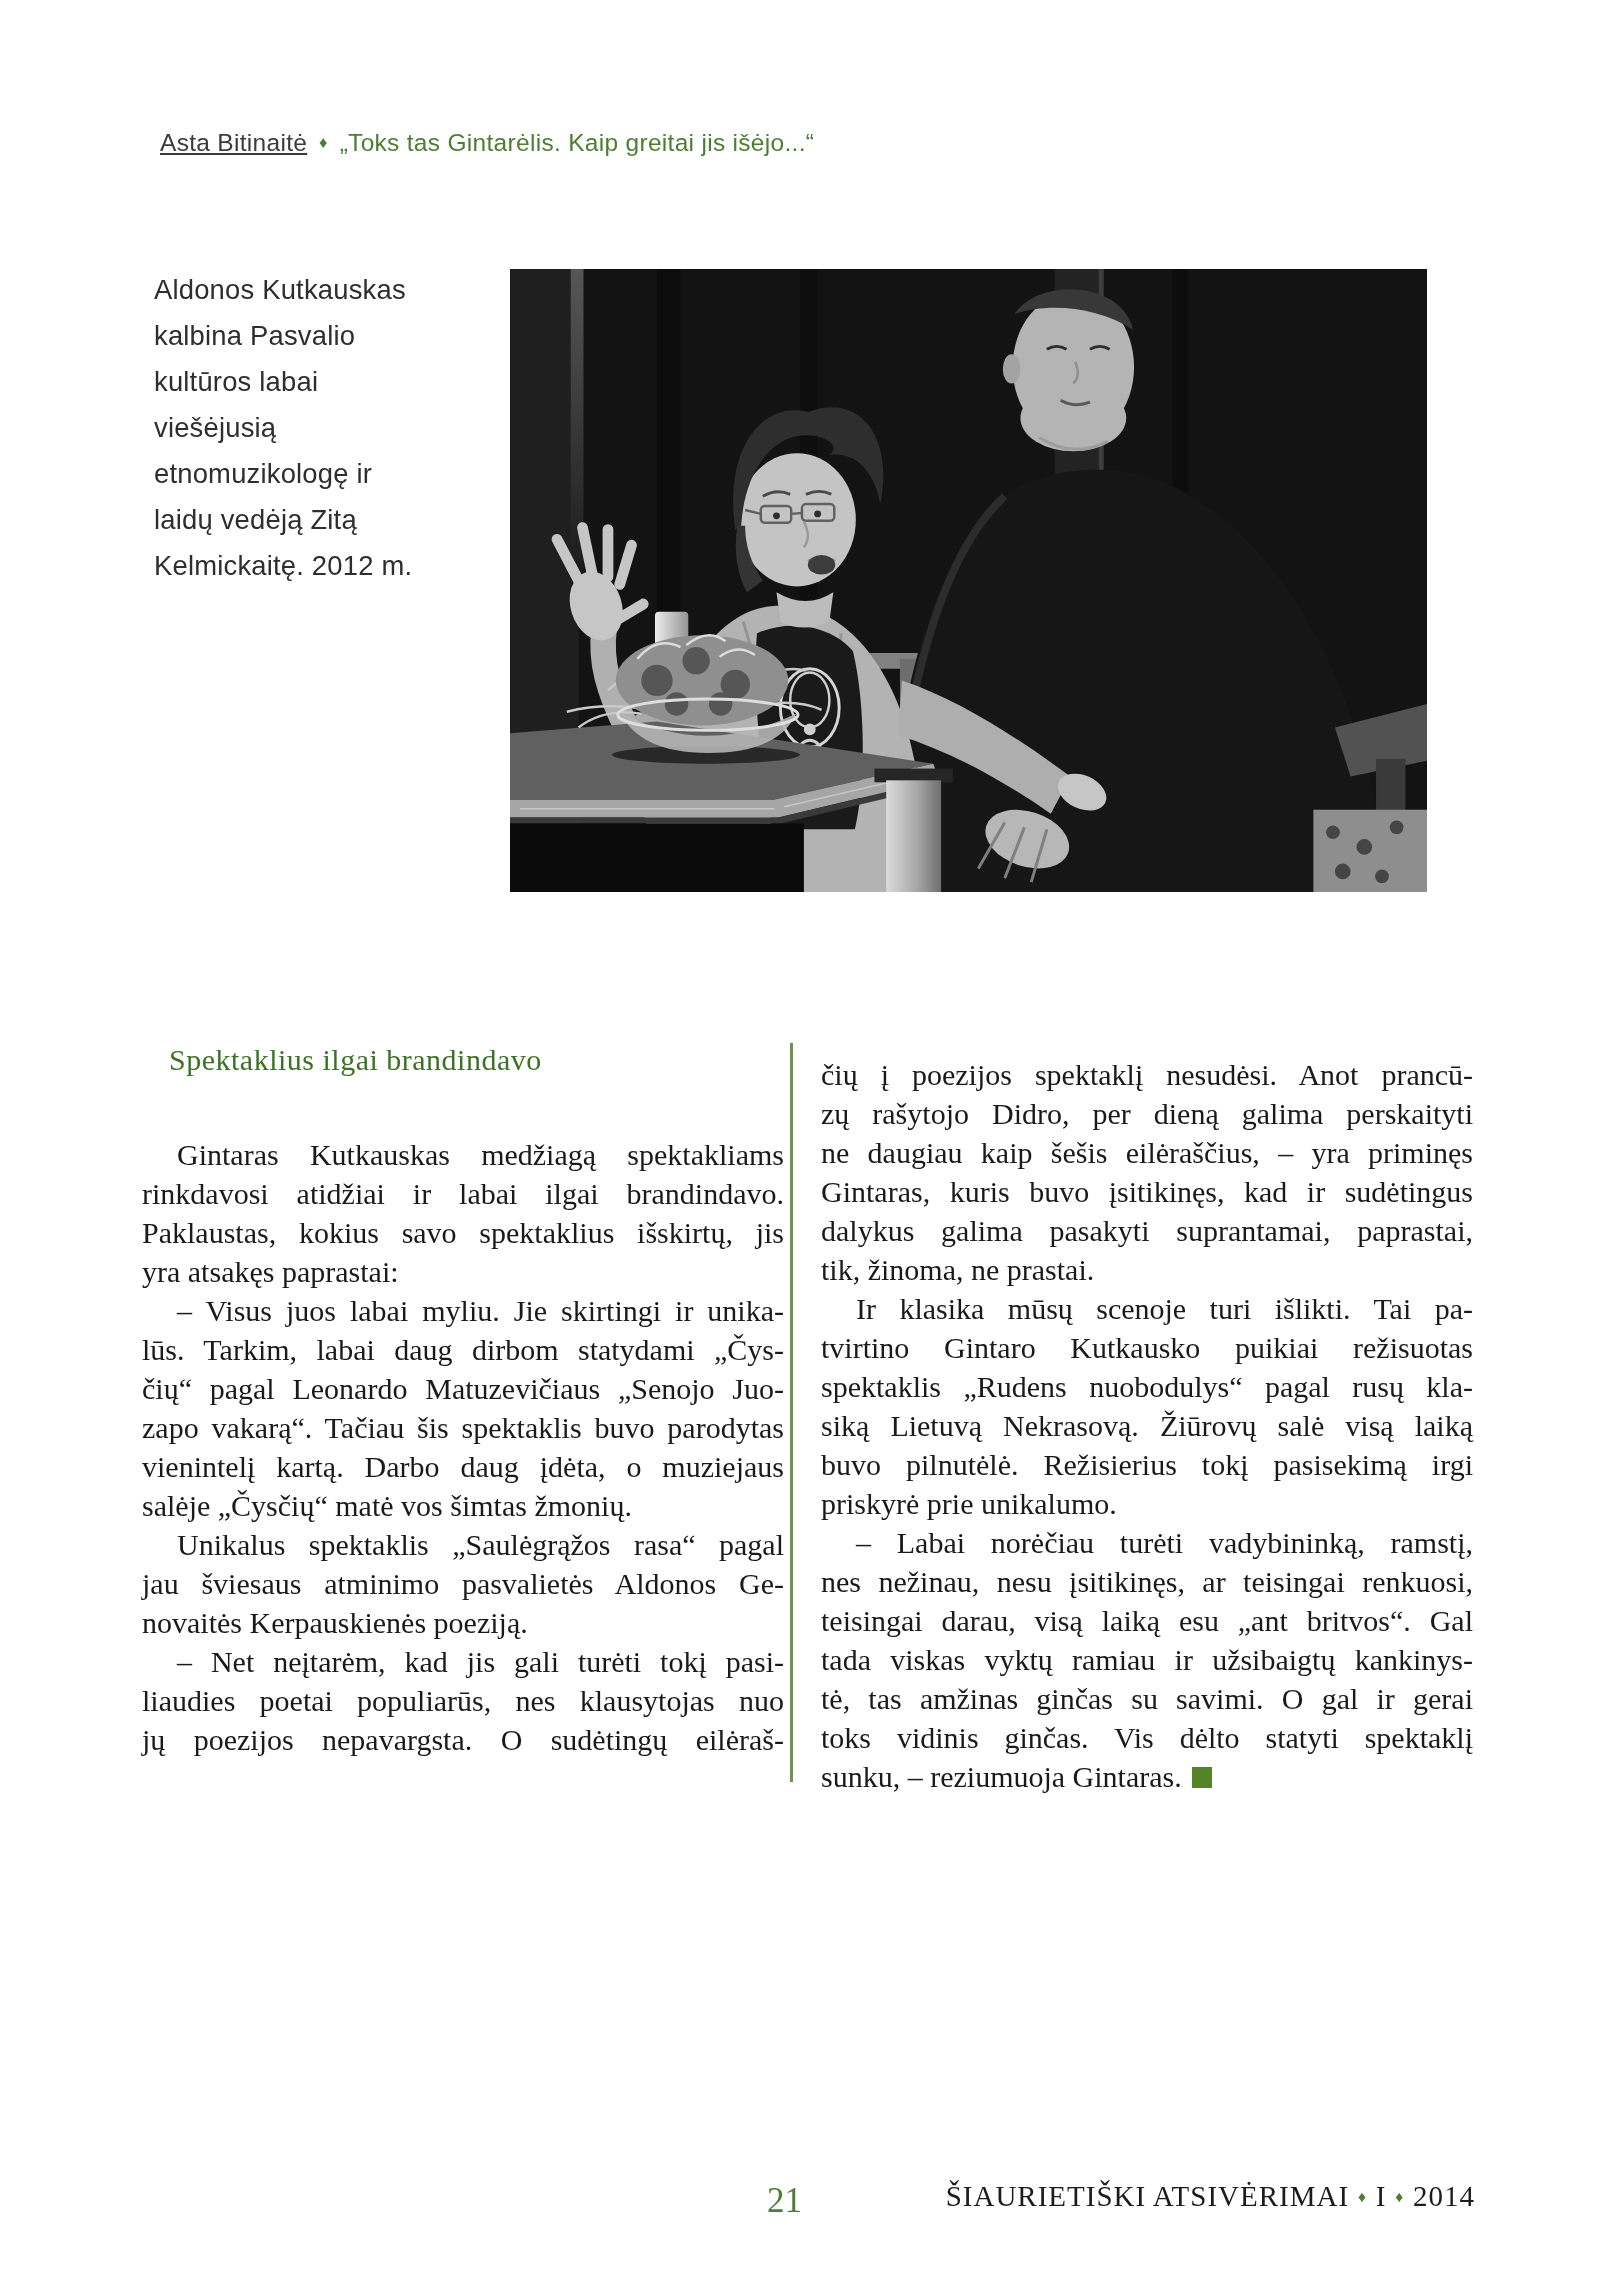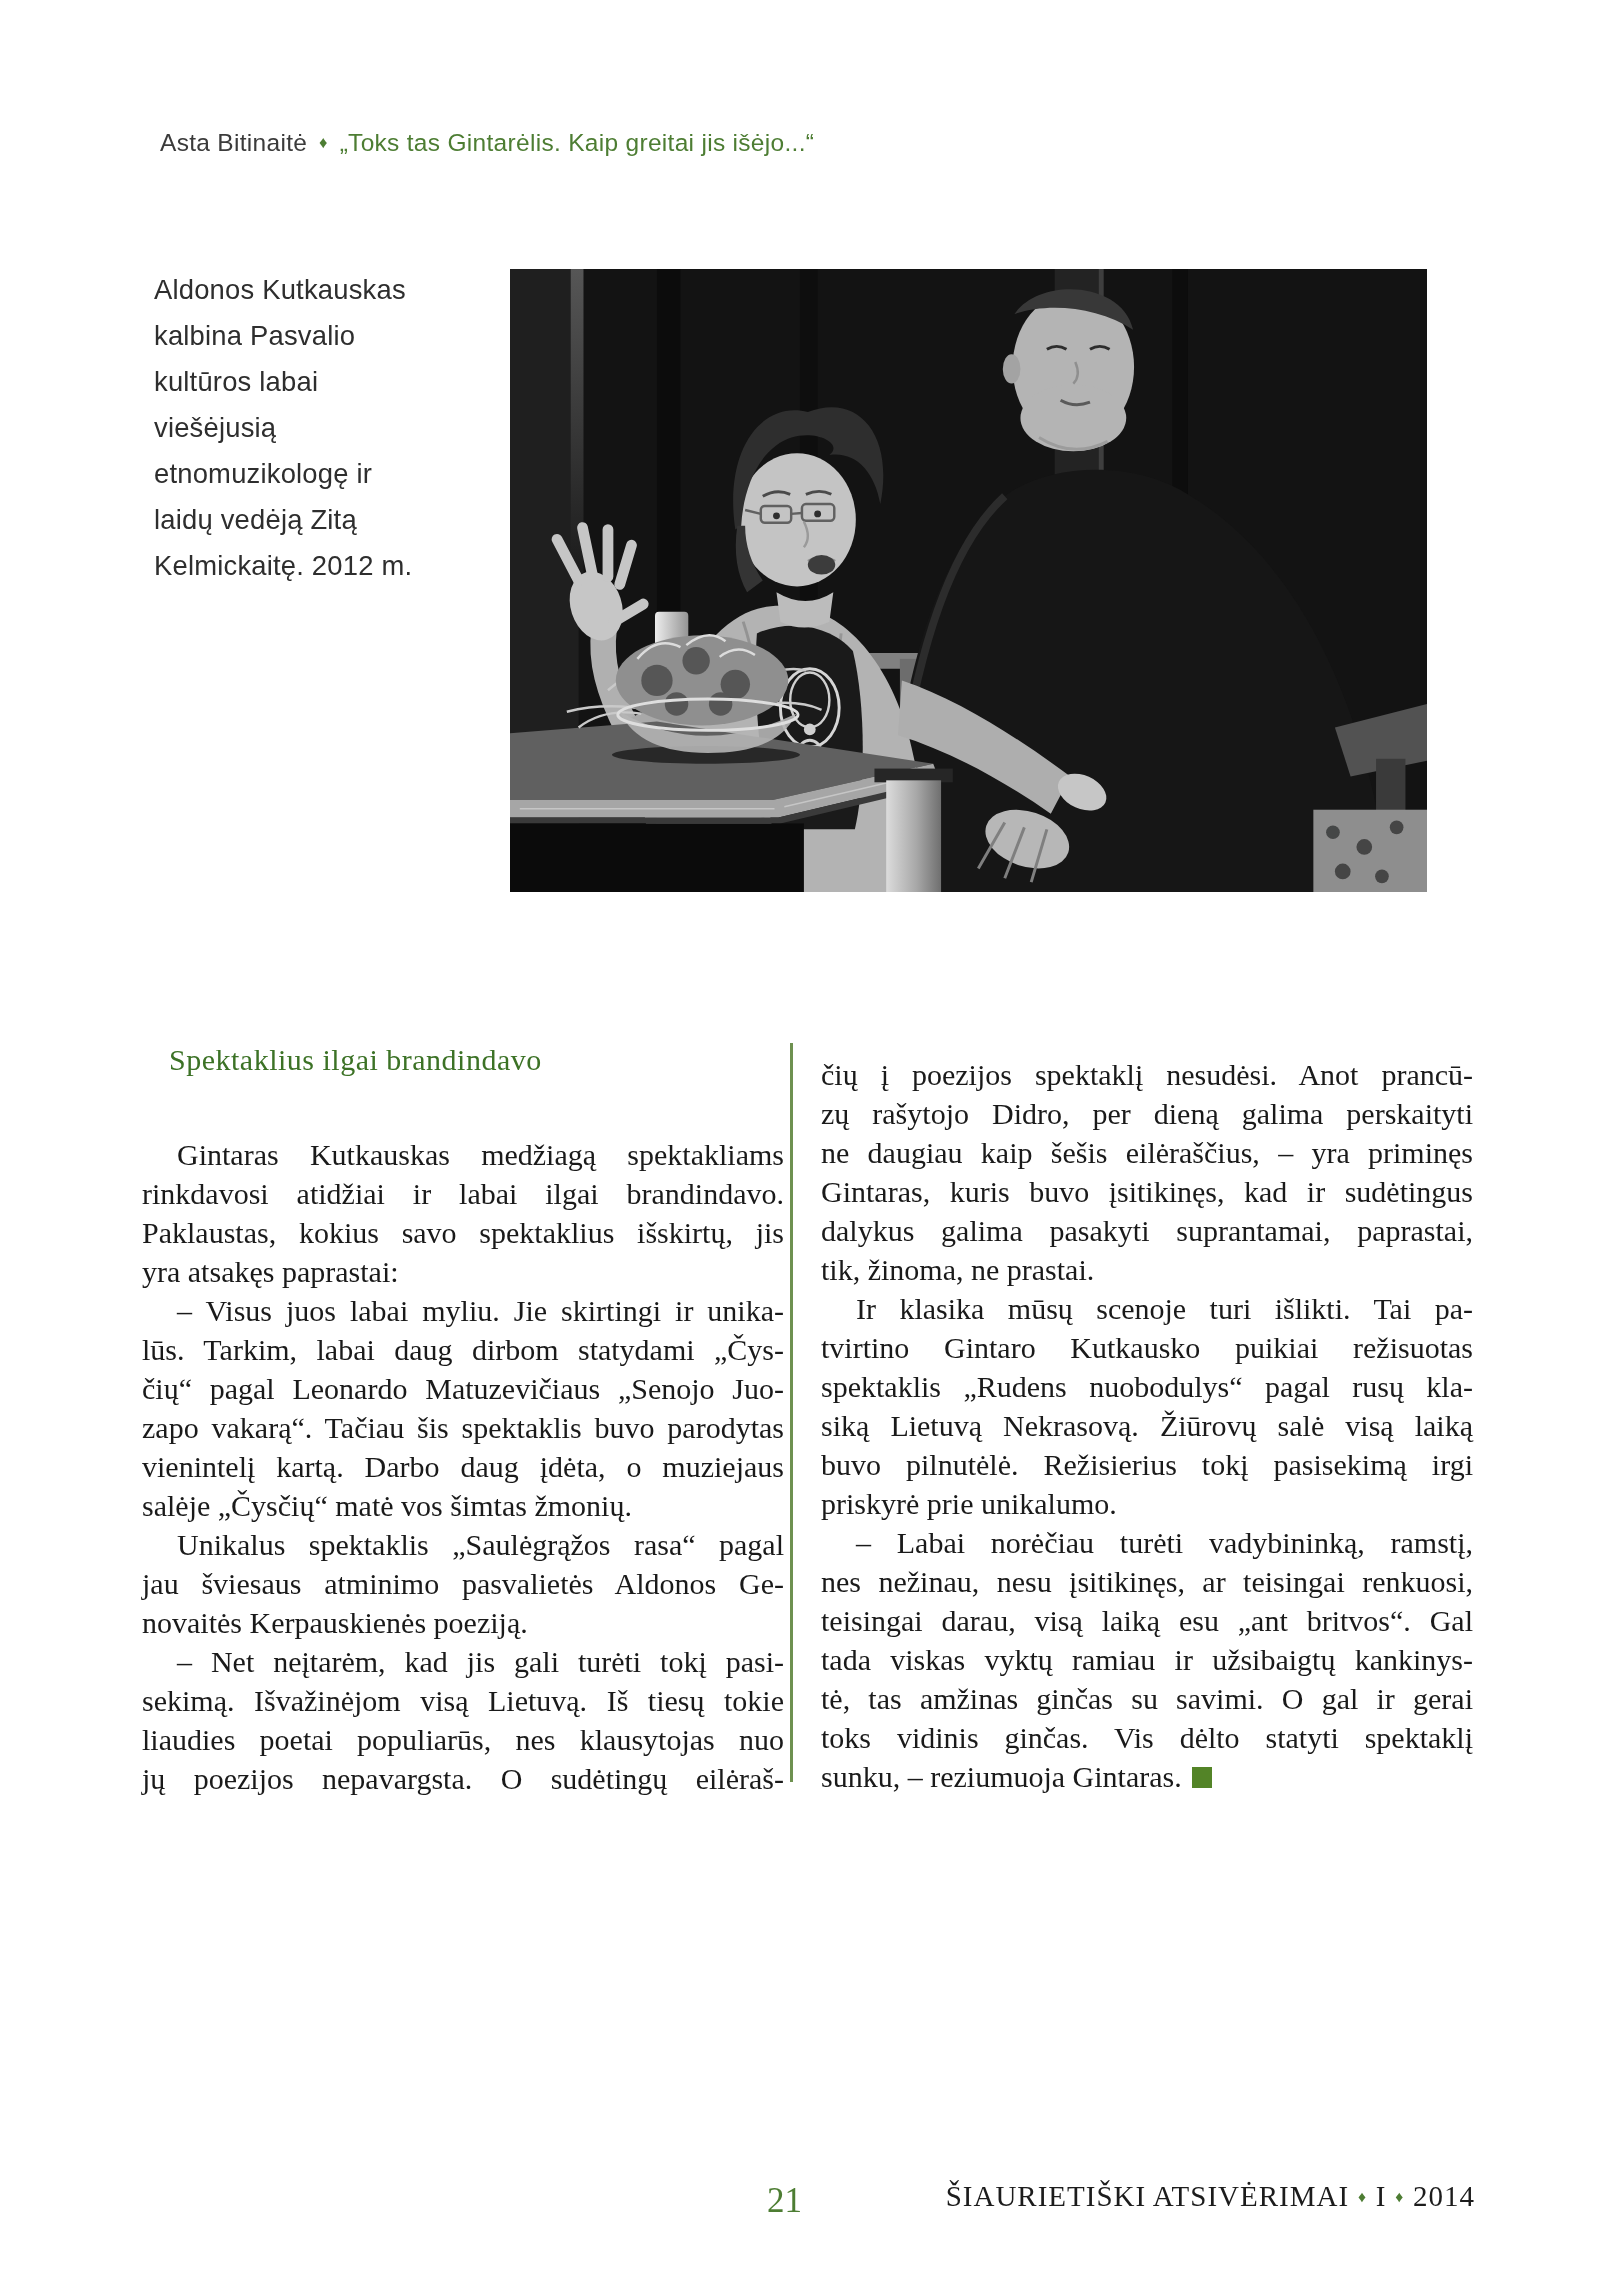--- a/index.html
+++ b/index.html
@@ -6,21 +6,21 @@
   .page {
     position:relative; width:1621px; height:2293px; background:#ffffff;
     overflow:hidden; font-family:"Liberation Serif", serif;
   }
   
   .header {
     position:absolute; left:160px; top:129px;
     font-family:"Liberation Sans", sans-serif; font-size:24.5px; letter-spacing:0.3px;
     white-space:nowrap;
   }
-  .header .author { color:#3b3b3b; }
+  .header .author { color:#3b3b3b;text-decoration:underline; }
   .header .diamond { color:var(--accent-green); font-size:16.7px; margin:0 11.8px; vertical-align:2.9px; }
   .header .quote { color:var(--accent-green); }
   
   .caption {
     position:absolute; left:154px; top:267px; width:353px;
     font-family:"Liberation Sans", sans-serif; font-size:27.4px; line-height:46px;
     color:var(--caption-text); letter-spacing:0.2px;
   }
   
   .photo { position:absolute; left:510px; top:269px; width:917px; height:623px; }
@@ -234,21 +234,20 @@
         <div class="line">vienintelį kartą. Darbo daug įdėta, o muziejaus</div>
         <div class="line last">salėje „Čysčių“ matė vos šimtas žmonių.</div>
       </div>
       <div>
         <div class="line indent">Unikalus spektaklis „Saulėgrąžos rasa“ pagal</div>
         <div class="line">jau šviesaus atminimo pasvalietės Aldonos Ge-</div>
         <div class="line last">novaitės Kerpauskienės poeziją.</div>
       </div>
       <div>
         <div class="line indent">– Net neįtarėm, kad jis gali turėti tokį pasi-</div>
-        <div class="line">sekimą. Išvažinėjom visą Lietuvą. Iš tiesų tokie</div>
         <div class="line">liaudies poetai populiarūs, nes klausytojas nuo</div>
         <div class="line">jų poezijos nepavargsta. O sudėtingų eilėraš-</div>
       </div>
     </div>
   <div class="col col-right">
       <div>
         <div class="line">čių į poezijos spektaklį nesudėsi. Anot prancū-</div>
         <div class="line">zų rašytojo Didro, per dieną galima perskaityti</div>
         <div class="line">ne daugiau kaip šešis eilėraščius, – yra priminęs</div>
         <div class="line">Gintaras, kuris buvo įsitikinęs, kad ir sudėtingus</div>

